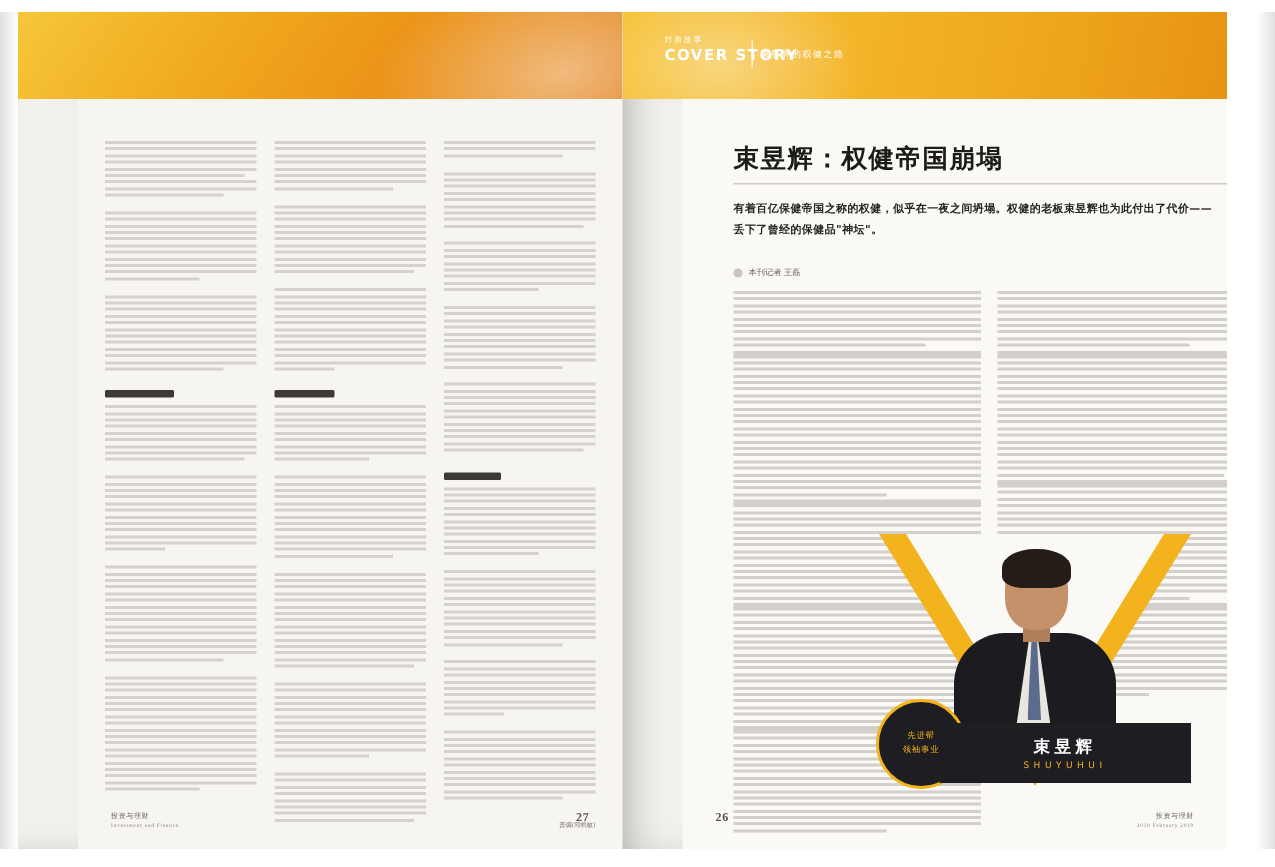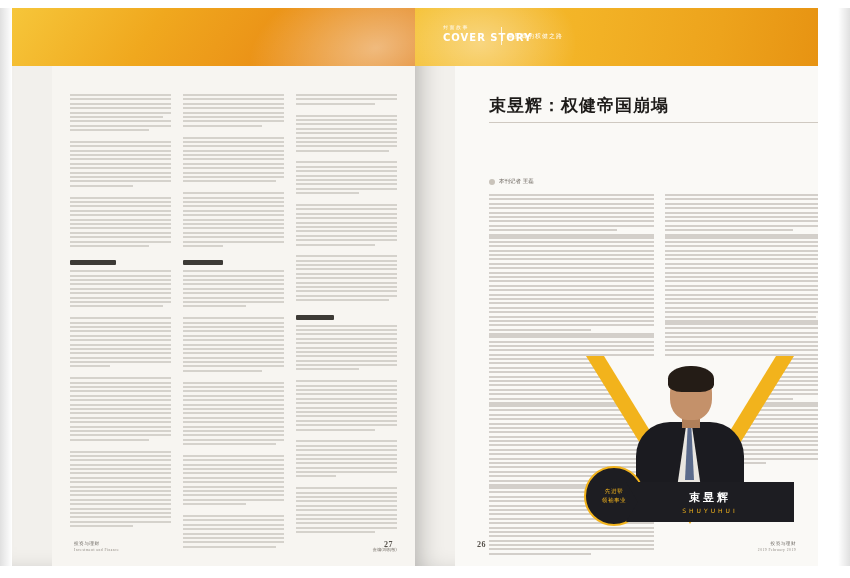--- a/index.html
+++ b/index.html
@@ -720,20 +720,21 @@
         <div class="en">COVER STORY</div>
       </div>
       <div class="cover-divider"></div>
       <div class="cover-sub">束昱辉的权健之路</div>
     </div>
 
     <div class="paper right">
 
       <div class="headline">束昱辉：权健帝国崩塌</div>
       <div class="headline-rule"></div>
+      <div class="standfirst">有着百亿保健帝国之称的权健，似乎在一夜之间坍塌。权健的老板束昱辉也为此付出了代价——丢下了曾经的保健品"神坛"。</div>
 
       <div class="byline">
         <span class="dot"></span>
         <span>本刊记者 王磊</span>
       </div>
 
       <div class="rcols">
         <div class="rcol">
           <div class="block">
             <div class="tline s1"></div>

